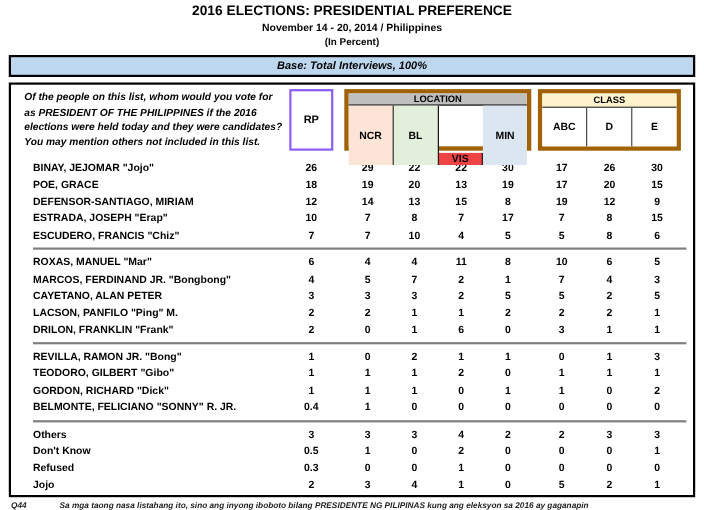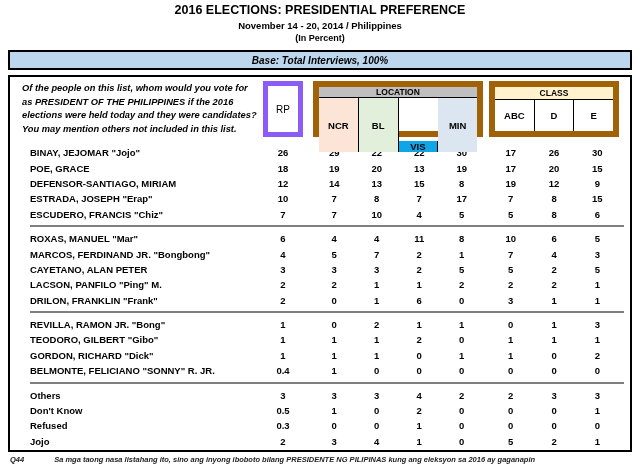--- a/index.html
+++ b/index.html
@@ -24,25 +24,25 @@
   }
 
   .thead { position: relative; height: 64px; padding-left: 32px; }
   .question {
     position: absolute; top: 5px; left: 12px; width: 242px;
     font-size: 9.3px; font-weight: bold; font-style: italic; line-height: 13.6px;
     white-space: nowrap;
   }
   .rp-box {
     position: absolute; top: 4px; left: 253px; width: 40px; height: 56px;
-    border: 5px solid #8b5cf6; background: #fff;
+    border: 2px solid #8b5cf6; background: #fff;
     display: flex; align-items: center; justify-content: center;
-    font-size: 10px; font-weight: normal;
-  }
-  .group { position: absolute; top: 4px; height: 56px; border: 6px solid #a16207; display: flex; flex-direction: column; background: #fff; }
+    font-size: 10px; font-weight: bold;
+  }
+  .group { position: absolute; top: 4px; height: 56px; border: 4px solid #a16207; display: flex; flex-direction: column; background: #fff; }
   .group.loc { left: 303px; width: 170px; }
   .group.cls { left: 479px; width: 130px; }
   .group-title {
     height: 13px; border-bottom: 1px solid #000;
     display: flex; align-items: center; justify-content: center;
     font-size: 8.5px; font-weight: bold;
   }
   .loc-title { background: var(--loc-header-bg, #bfbfbf); }
   .cls-title { background: var(--class-header-bg, #fff2cc); }
   .subcols { flex: 1; display: flex; }
@@ -95,21 +95,21 @@
         <div>You may mention others not included in this list.</div>
       </div>
       <div class="rp-box">
         <span>RP</span>
       </div>
       <div class="group loc">
         <div class="group-title loc-title">LOCATION</div>
         <div class="subcols">
             <div class="subcol" style="background: rgb(252, 228, 214);">NCR</div>
             <div class="subcol" style="background: rgb(226, 239, 218);">BL</div>
-            <div class="subcol" style="background: #0ea5e9; margin-top: 43px;">VIS</div>
+            <div class="subcol" style="background: #ef4444; margin-top: 43px;">VIS</div>
             <div class="subcol" style="background: rgb(220, 230, 241);">MIN</div>
           </div>
       </div>
       <div class="group cls">
         <div class="group-title cls-title">CLASS</div>
         <div class="subcols">
             <div class="subcol" style="background: rgb(255, 255, 255);">ABC</div>
             <div class="subcol" style="background: rgb(255, 255, 255);">D</div>
             <div class="subcol" style="background: rgb(255, 255, 255);">E</div>
           </div>

